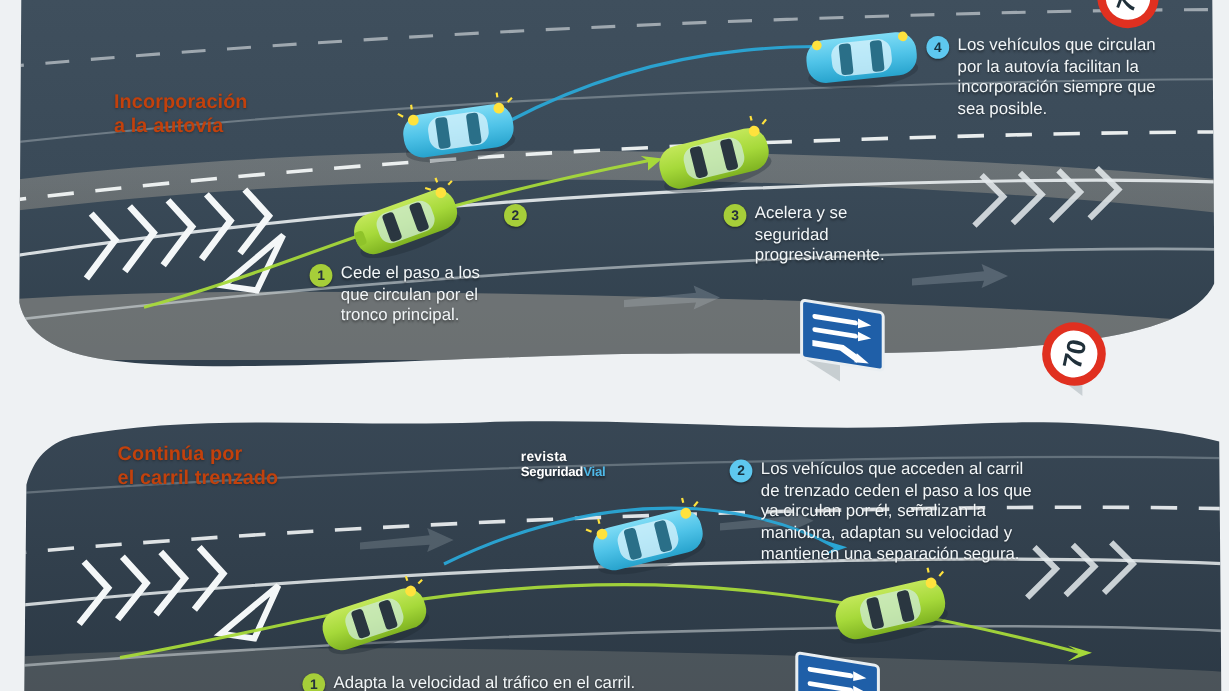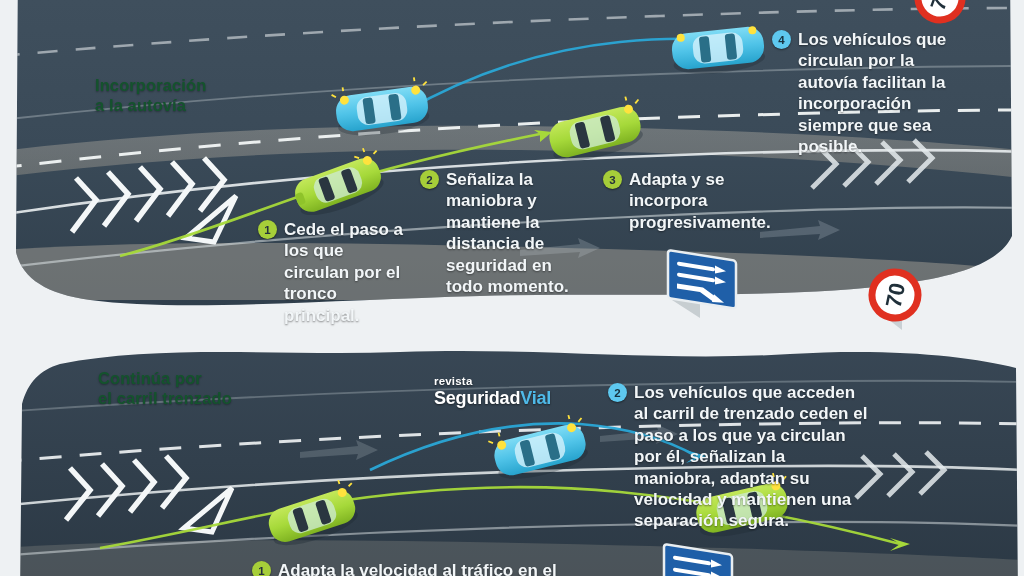--- a/index.html
+++ b/index.html
@@ -11,55 +11,55 @@
   .stage{position:absolute;inset:0;overflow:hidden;}
   svg.layer{position:absolute;left:0;top:0;width:1024px;height:576px;}
 
   
   .txt{position:absolute;color:#ffffff;line-height:1.16;letter-spacing:.1px;}
   .intro{
     left:78px;top:-6px;width:540px;
     font-size:14.6px;font-weight:bold;color:#1d2b36;line-height:1.42;
   }
   .sec-title{
-    font-size:16.5px;font-weight:bold;color:#14532d;line-height:1.2;
+    font-size:16.5px;font-weight:bold;color:#c2410c;line-height:1.2;
     text-shadow:0 1px 2px rgba(0,0,0,.35);
   }
   #title-top{left:95px;top:76px;width:220px;}
   #title-bottom{left:98px;top:369px;width:230px;}
 
   .step{position:absolute;display:flex;align-items:flex-start;gap:7px;}
   .badge{
     flex:0 0 auto;width:19px;height:19px;border-radius:50%;
     display:flex;align-items:center;justify-content:center;
     font-size:11.5px;font-weight:bold;color:#25313c;
     box-shadow:0 1px 2px rgba(0,0,0,.45);margin-top:1px;
   }
   .badge.green{background:#a6ce39;}
   .badge.blue{background:#5ec8ef;color:#17323f;}
   .step .body{
-    font-size:17px;font-weight:bold;color:#f2f6f8;line-height:1.26;
+    font-size:14px;font-weight:normal;color:#f2f6f8;line-height:1.26;
     text-shadow:0 1px 2px rgba(0,0,0,.45);
   }
 
   #step-1{left:258px;top:219px;width:150px;}
   #step-2{left:420px;top:169px;width:165px;}
   #step-3{left:603px;top:169px;width:140px;}
   #step-4{left:772px;top:29px;width:205px;}
   #step-b1{left:252px;top:560px;width:330px;}
   #step-b2{left:608px;top:382px;width:260px;}
 
   
   #logo{position:absolute;left:434px;top:376px;width:110px;text-align:left;}
   #logo .l1{
     font-size:11.5px;font-weight:bold;color:#ffffff;letter-spacing:.2px;
     line-height:1;text-shadow:0 1px 2px rgba(0,0,0,.5);
   }
   #logo .l2{
-    font-size:18px;font-weight:bold;color:#ffffff;letter-spacing:-.2px;
+    font-size:11px;font-weight:bold;color:#ffffff;letter-spacing:-.2px;
     line-height:1.05;text-shadow:0 1px 2px rgba(0,0,0,.5);margin-top:1px;
   }
   #logo .l2 .accent{color:#4fb9e8;}
 </style>
 </head>
 <body>
 
 <div class="stage">
 
   <svg class="layer" viewBox="0 0 1024 576">
@@ -347,26 +347,25 @@
     <span>Continúa por<br>el carril trenzado</span>
   </div>
 
   <div id="step-1" class="step">
     <div class="badge green">1</div>
     <div class="body">Cede el paso a los que circulan por el tronco principal.</div>
   </div>
 
   <div id="step-2" class="step">
     <div class="badge green">2</div>
-    <div class="body">Señaliza la maniobra y mantiene la distancia de seguridad en todo momento.</div>
   </div>
 
   <div id="step-3" class="step">
     <div class="badge green">3</div>
-    <div class="body">Adapta y se incorpora progresivamente.</div>
+    <div class="body">Acelera y se seguridad progresivamente.</div>
   </div>
 
   <div id="step-4" class="step">
     <div class="badge blue">4</div>
     <div class="body">Los vehículos que circulan por la autovía facilitan la incorporación siempre que sea posible.</div>
   </div>
 
   <div id="step-b2" class="step">
     <div class="badge blue">2</div>
     <div class="body">Los vehículos que acceden al carril de trenzado ceden el paso a los que ya circulan por él, señalizan la maniobra, adaptan su velocidad y mantienen una separación segura.</div>

